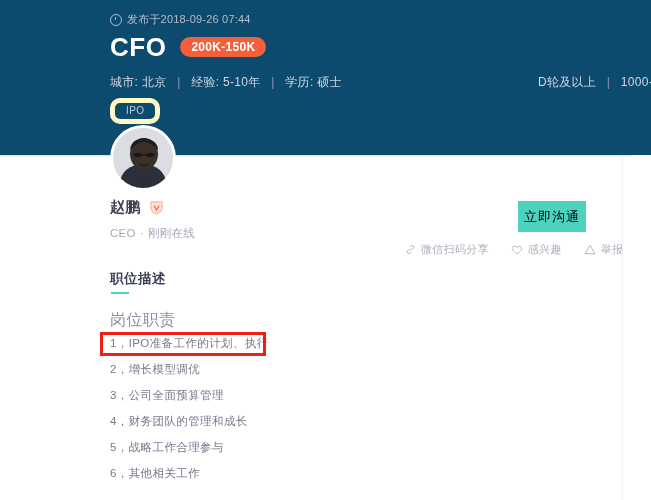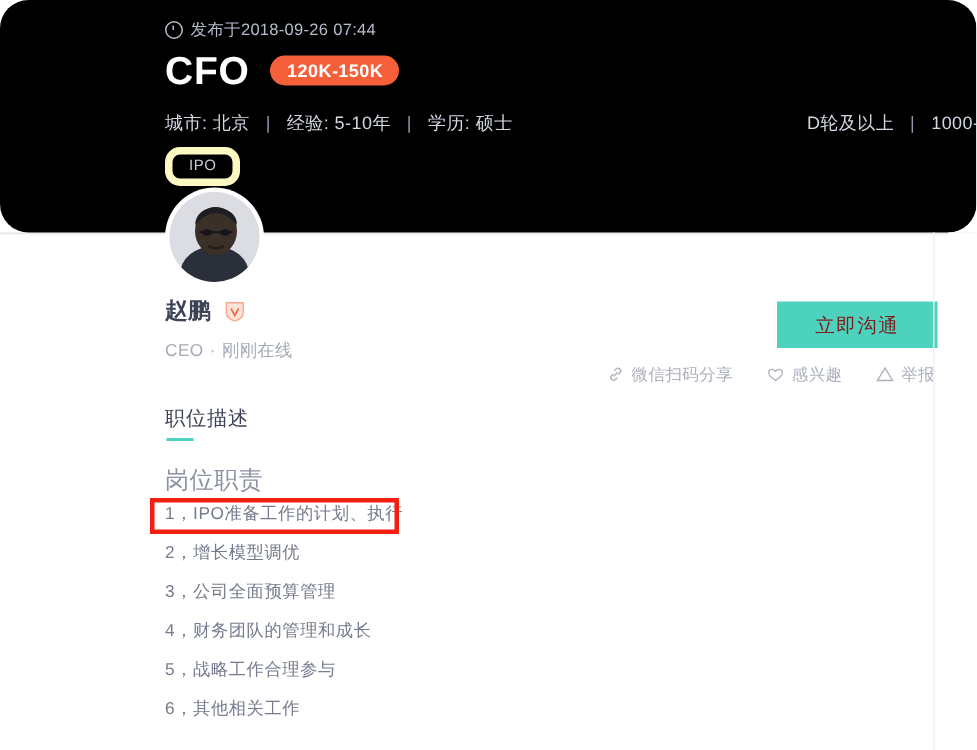--- a/index.html
+++ b/index.html
@@ -7,22 +7,21 @@
     width:651px;height:500px;overflow:hidden;
     background:#ffffff;
     font-family:"Liberation Sans","DejaVu Sans",sans-serif;
     -webkit-font-smoothing:antialiased;
   }
   .page{position:relative;width:651px;height:500px;overflow:hidden;background:#fff;}
 
   
   .header{
     position:absolute;left:0;top:0;width:651px;height:155px;
-    background:#000000;
-    border-radius:19px;
+    background:#0c4a6e;
   }
 
   .post-time{
     position:absolute;left:110px;top:12px;
     font-size:11px;color:#b6bccb;letter-spacing:.2px;
     display:flex;align-items:center;gap:5px;
   }
   .clock-icon{
     width:10px;height:10px;border:1px solid #b6bccb;border-radius:50%;
     position:relative;display:inline-block;flex:0 0 auto;
@@ -78,38 +77,38 @@
   .verify-badge{
     width:15px;height:15px;flex:0 0 auto;display:block;
   }
   .person-sub{
     margin-top:9px;font-size:11.5px;color:#a6aab8;letter-spacing:.3px;
   }
   .person-sub .dot{margin:0 4px;}
 
   
   .chat-btn{
-    position:absolute;left:518px;top:201px;width:107px;height:31px;
-    background:#4cd2bd;color:#7f1d1d;font-size:13px;
+    position:absolute;left:518px;top:201px;width:68px;height:31px;
+    background:#4cd2bd;color:#000000;font-size:13px;
     display:flex;align-items:center;justify-content:center;
     letter-spacing:1px;cursor:pointer;border:none;
     font-family:"Liberation Sans","DejaVu Sans",sans-serif;
   }
   .mini-actions{
     position:absolute;left:405px;top:242px;
     display:flex;align-items:flex-end;gap:22px;
     font-size:11px;color:#acb0bd;letter-spacing:.3px;
   }
   .mini-action{display:flex;align-items:center;gap:5px;cursor:pointer;}
   .mini-action svg{display:block;flex:0 0 auto;}
 
   
   .jd-title{
     position:absolute;left:110px;top:270px;
-    font-size:13.5px;color:#3e4257;font-weight:normal;letter-spacing:.5px;
+    font-size:13.5px;color:#3e4257;font-weight:bold;letter-spacing:.5px;
   }
   .jd-underline{
     position:absolute;left:111px;top:292px;width:18px;height:2px;background:#4cd2bd;
   }
   .jd-sub{
     position:absolute;left:110px;top:310px;
     font-size:16px;color:#8d92a3;letter-spacing:.4px;
   }
 
   .jd-list{position:absolute;left:110px;top:330px;width:470px;}
@@ -143,21 +142,21 @@
 <div class="page">
 
   <div class="header">
     <div class="post-time">
       <span class="clock-icon"></span>
       <span>发布于2018-09-26 07:44</span>
     </div>
 
     <div class="title-row">
       <span class="job-title">CFO</span>
-      <span class="salary-badge">120K-150K</span>
+      <span class="salary-badge">200K-150K</span>
     </div>
 
     <div class="meta-line">
       <span>城市:</span>
       <span>北京</span>
       <span class="sep">|</span>
       <span>经验:</span>
       <span>5-10年</span>
       <span class="sep">|</span>
       <span>学历:</span>

